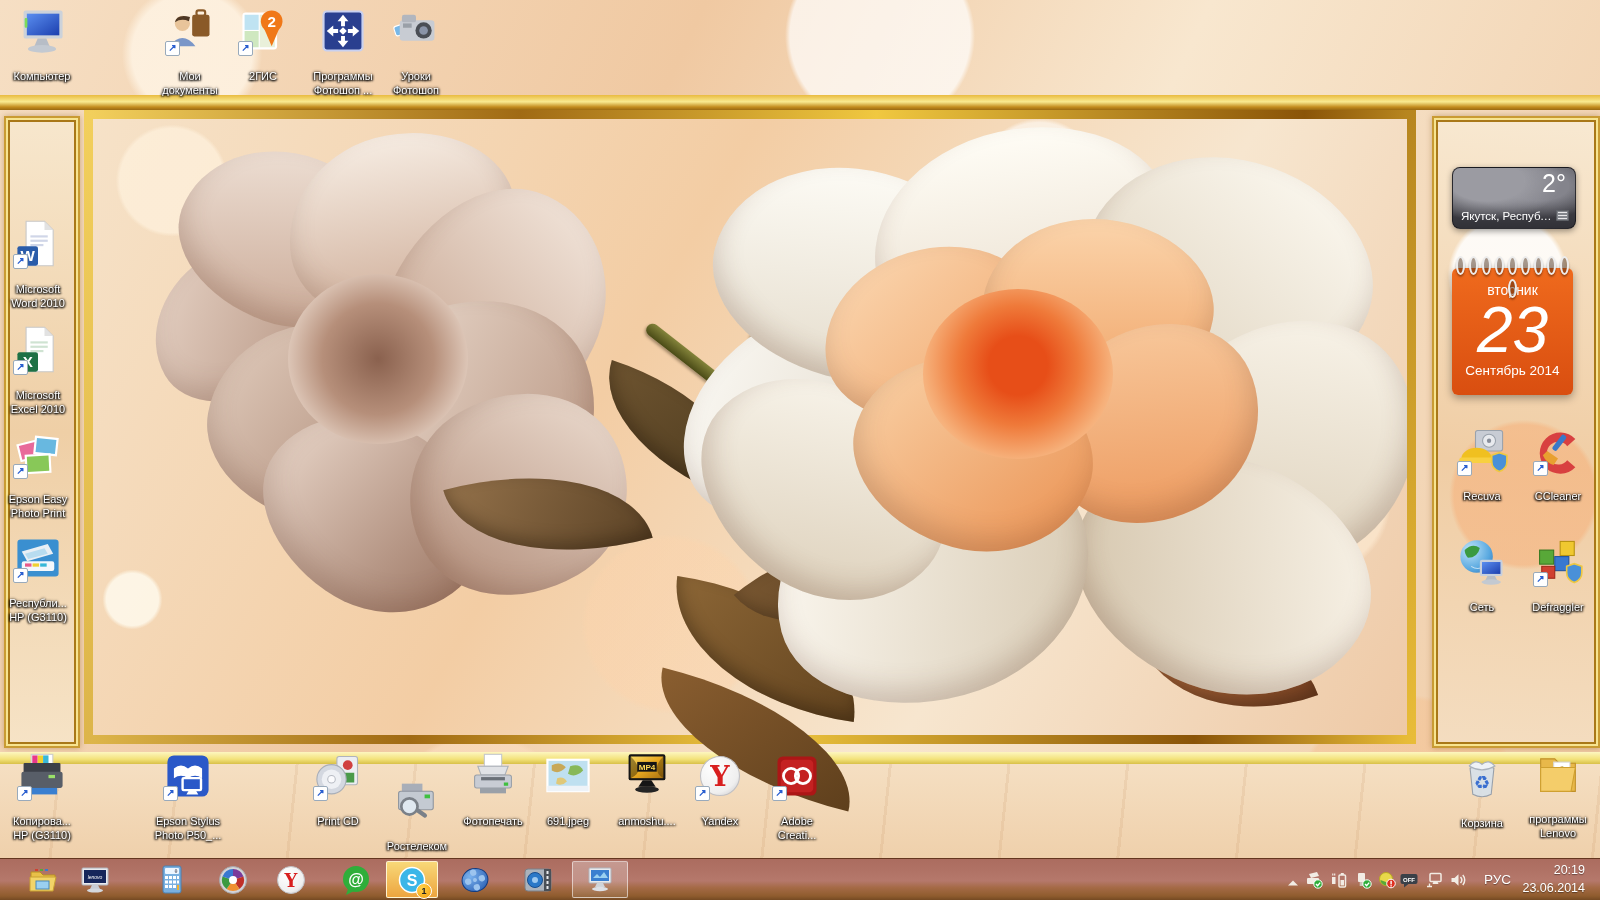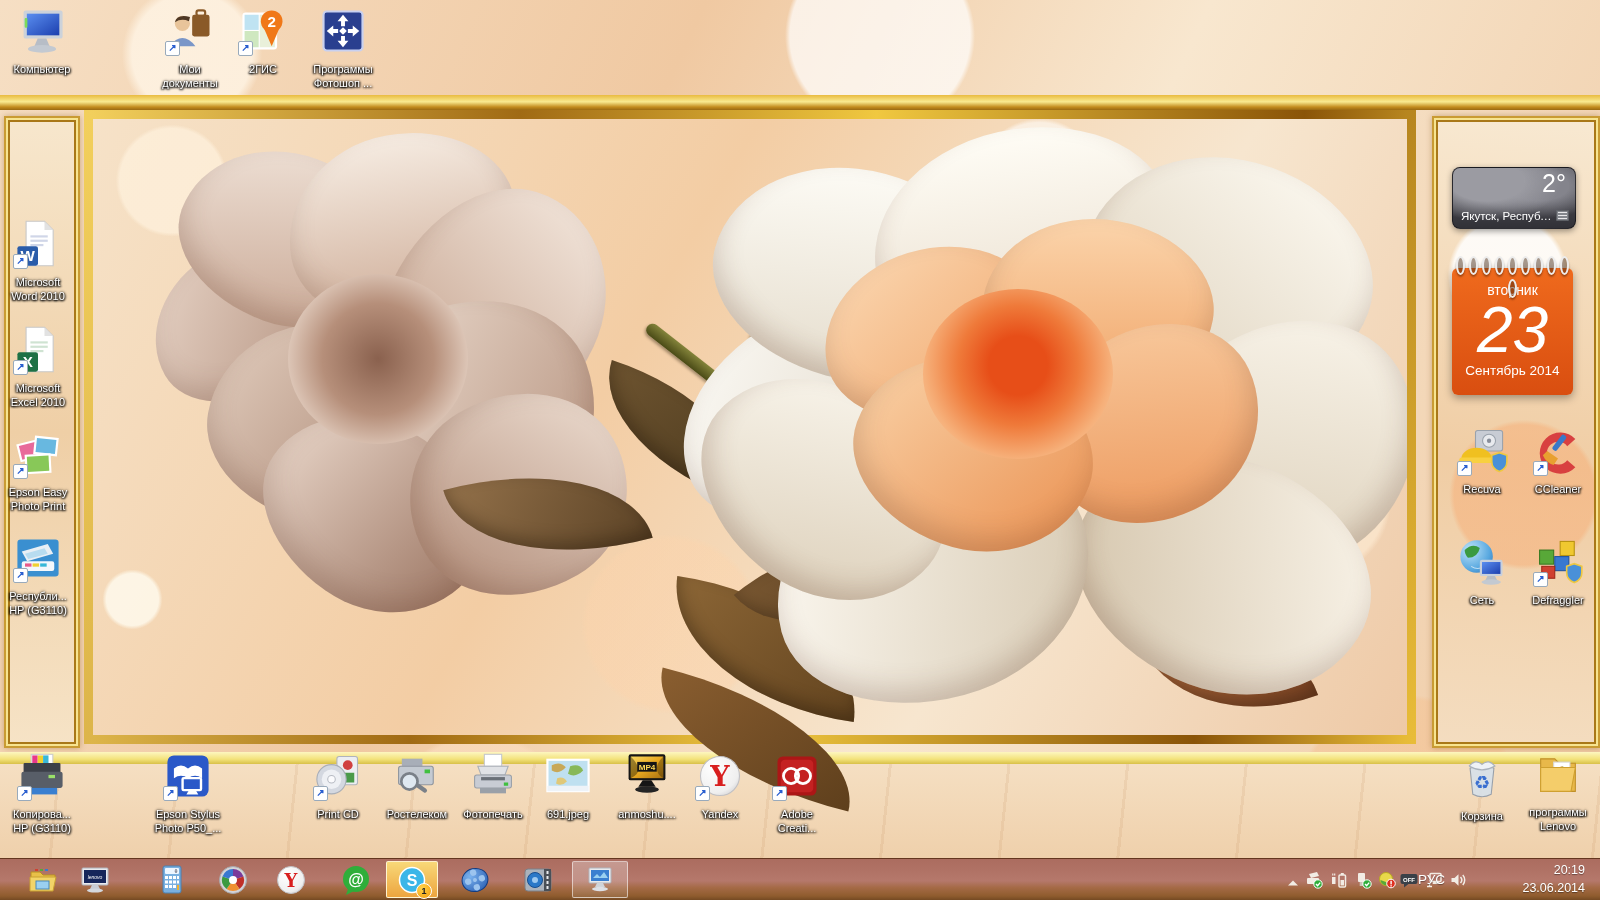--- a/index.html
+++ b/index.html
@@ -42,21 +42,21 @@
   .petal{box-shadow:inset 0 -14px 26px rgba(95,55,35,.22);}
   .leaf{border-radius:0 100% 0 100%;box-shadow:inset 0 -8px 16px rgba(30,18,6,.35);}
   .stem{border-radius:8px;background:linear-gradient(180deg,#83833a,#4a4a16);box-shadow:0 2px 3px rgba(40,30,10,.4);}
   .desk-leaf{position:absolute;left:648px;top:692px;width:215px;height:95px;border-radius:0 100% 0 100%;
     transform:rotate(14deg);background:linear-gradient(130deg,#8a5e30,#5e3f1c);z-index:1;}
   
   .dcell{position:absolute;width:84px;text-align:center;cursor:default;z-index:3;}
   .dcell.w76{width:76px;} .dcell.w80{width:80px;}
   .art{position:relative;width:52px;height:52px;margin:0 auto;}
   .art svg{width:100%;height:100%;display:block;}
-  .lbl{margin-top:6px;font-size:11px;line-height:1.25;color:#fff;white-space:pre-line;
+  .lbl{margin-top:13px;font-size:11px;line-height:1.25;color:#fff;white-space:pre-line;
     text-shadow:0 0 3px #000,1px 1px 2px #000,-1px 1px 2px #000;}
   .sc{position:absolute;left:1px;bottom:1px;width:13px;height:13px;background:#fff;border:1px solid #9ab;
     border-radius:2px;font-size:10px;line-height:12px;color:#2a5fd0;font-weight:bold;}
   
   .weather{position:absolute;left:1452px;top:167px;width:122px;height:60px;border-radius:8px;
     border:1px solid rgba(20,20,25,.8);box-shadow:0 2px 6px rgba(0,0,0,.4);z-index:3;
     background:radial-gradient(ellipse at 28% 22%, #9b9ba2 0 30%, transparent 60%),
                radial-gradient(ellipse at 70% 30%, #84848c 0 25%, transparent 55%),
                linear-gradient(180deg,#5c5c63,#313137);color:#fff;}
   .weather .temp{position:absolute;right:9px;top:1px;font-size:25px;font-weight:300;}
@@ -82,21 +82,21 @@
   .tcell{position:absolute;top:2px;height:37px;border-radius:2px;}
   .tcell.skype{left:386px;width:52px;background:linear-gradient(180deg,#f8d878,#eda53f);
     border:1px solid rgba(255,248,220,.9);box-sizing:border-box;}
   .tcell.openwin{left:572px;width:56px;border:1px solid rgba(255,255,255,.55);box-sizing:border-box;
     background:linear-gradient(180deg,rgba(255,255,255,.30),rgba(255,255,255,.10));}
   .badge{position:absolute;right:-4px;bottom:-3px;width:14px;height:14px;border-radius:50%;
     background:radial-gradient(circle at 35% 30%,#ffd24a,#f49a0a);border:1px solid #fff;
     font-size:9px;line-height:14px;text-align:center;color:#222;font-weight:bold;}
   .tico{position:absolute;top:12px;width:18px;height:18px;}
   .tico svg{width:100%;height:100%;display:block;}
-  .lang{position:absolute;left:1418px;top:13px;font-size:13.5px;color:#fff;text-shadow:0 1px 1px rgba(0,0,0,.4);}
+  .lang{position:absolute;left:1484px;top:13px;font-size:13.5px;color:#fff;text-shadow:0 1px 1px rgba(0,0,0,.4);}
   .clock{position:absolute;left:1510px;top:3px;width:75px;text-align:right;color:#fff;font-size:12.5px;
     line-height:1.4;text-shadow:0 1px 1px rgba(0,0,0,.4);}
 </style>
 </head>
 <body>
 
 <svg width="0" height="0" style="position:absolute">
     <defs>
   <linearGradient id="gScr" x1="0" y1="0" x2="1" y2="1">
         <stop offset="0" stop-color="#5a8ef0"></stop>
@@ -225,20 +225,34 @@
             <path d="M24 39 l-5 -6 h3.2 v-4.5 h3.6 V33 h3.2 z"></path>
       <path d="M9 24 l6 -5 v3.2 h4.5 v3.6 H15 v3.2 z"></path>
             <path d="M39 24 l-6 5 v-3.2 h-4.5 v-3.6 H33 v-3.2 z"></path>
       <rect x="21.5" y="21.5" width="5" height="5" transform="rotate(45 24 24)"></rect>
           </g>
         </svg>
       </div>
     <div class="lbl">Программы
 Фотошоп ...</div>
   </div>
+  <div class="dcell" style="left:374px;top:5px;">
+    <div class="art">
+        <svg viewBox="0 0 48 48">
+      <rect x="4" y="18" width="14" height="9" rx="2" transform="rotate(-18 11 22)" fill="#78b8e8" stroke="#fff"></rect>
+      <rect x="9" y="14" width="32" height="19" rx="3" fill="#c8ccd3"></rect>
+          <rect x="11" y="9" width="13" height="7" rx="2" fill="#b2b6be"></rect>
+      <circle cx="31" cy="23.5" r="7.5" fill="#4a4e55"></circle>
+          <circle cx="31" cy="23.5" r="4" fill="#8a94a8"></circle>
+      <rect x="12" y="17" width="8" height="4" fill="#9aa0a8"></rect>
+        </svg>
+      </div>
+    <div class="lbl">Уроки
+Фотошоп</div>
+  </div>
 
   <div class="dcell w76" style="left:0px;top:218px;">
     <div class="art">
         <svg viewBox="0 0 48 48">
       <path d="M13 3 h17 l8 8 v33 h-25 z" fill="#fff" stroke="#c8c8c8"></path>
           <path d="M30 3 l8 8 h-8 z" fill="#e2e2e2"></path>
       <rect x="17" y="16" width="16" height="2" fill="#d0d6e8"></rect>
           <rect x="17" y="20" width="16" height="2" fill="#d0d6e8"></rect>
           <rect x="17" y="24" width="12" height="2" fill="#d0d6e8"></rect>
       <rect x="5" y="26" width="19" height="18" rx="2" fill="#2a5caa"></rect>
@@ -393,21 +407,21 @@
       <circle cx="33" cy="14" r="4.5" fill="#d04040"></circle>
           <rect x="25" y="21" width="14" height="9" fill="#4a9a4a"></rect>
       <circle cx="18" cy="27" r="13.5" fill="#d4d8e0" stroke="#a8aeb8"></circle>
           <circle cx="18" cy="27" r="9" fill="#eef0f4"></circle>
       <circle cx="18" cy="27" r="3.5" fill="#fbfbfd" stroke="#b8bcc4"></circle>
         </svg>
       <span class="sc">↗</span>
       </div>
     <div class="lbl">Print CD</div>
   </div>
-  <div class="dcell" style="left:375px;top:750px;">
+  <div class="dcell" style="left:375px;top:775px;">
     <div class="art">
         <svg viewBox="0 0 48 48">
       <rect x="10" y="8" width="19" height="9" fill="#a8aeb8"></rect>
       <rect x="7" y="15" width="32" height="17" rx="2" fill="#c4cad2" stroke="#8f959e"></rect>
       <rect x="31" y="18" width="5" height="3.5" fill="#40c040"></rect>
       <circle cx="17" cy="29" r="7.5" fill="#dfe8f0" stroke="#7a8088" stroke-width="2.5"></circle>
       <rect x="22" y="33" width="12" height="4" rx="2" transform="rotate(35 28 35)" fill="#7a8088"></rect>
         </svg>
       </div>
     <div class="lbl">Ростелеком</div>

